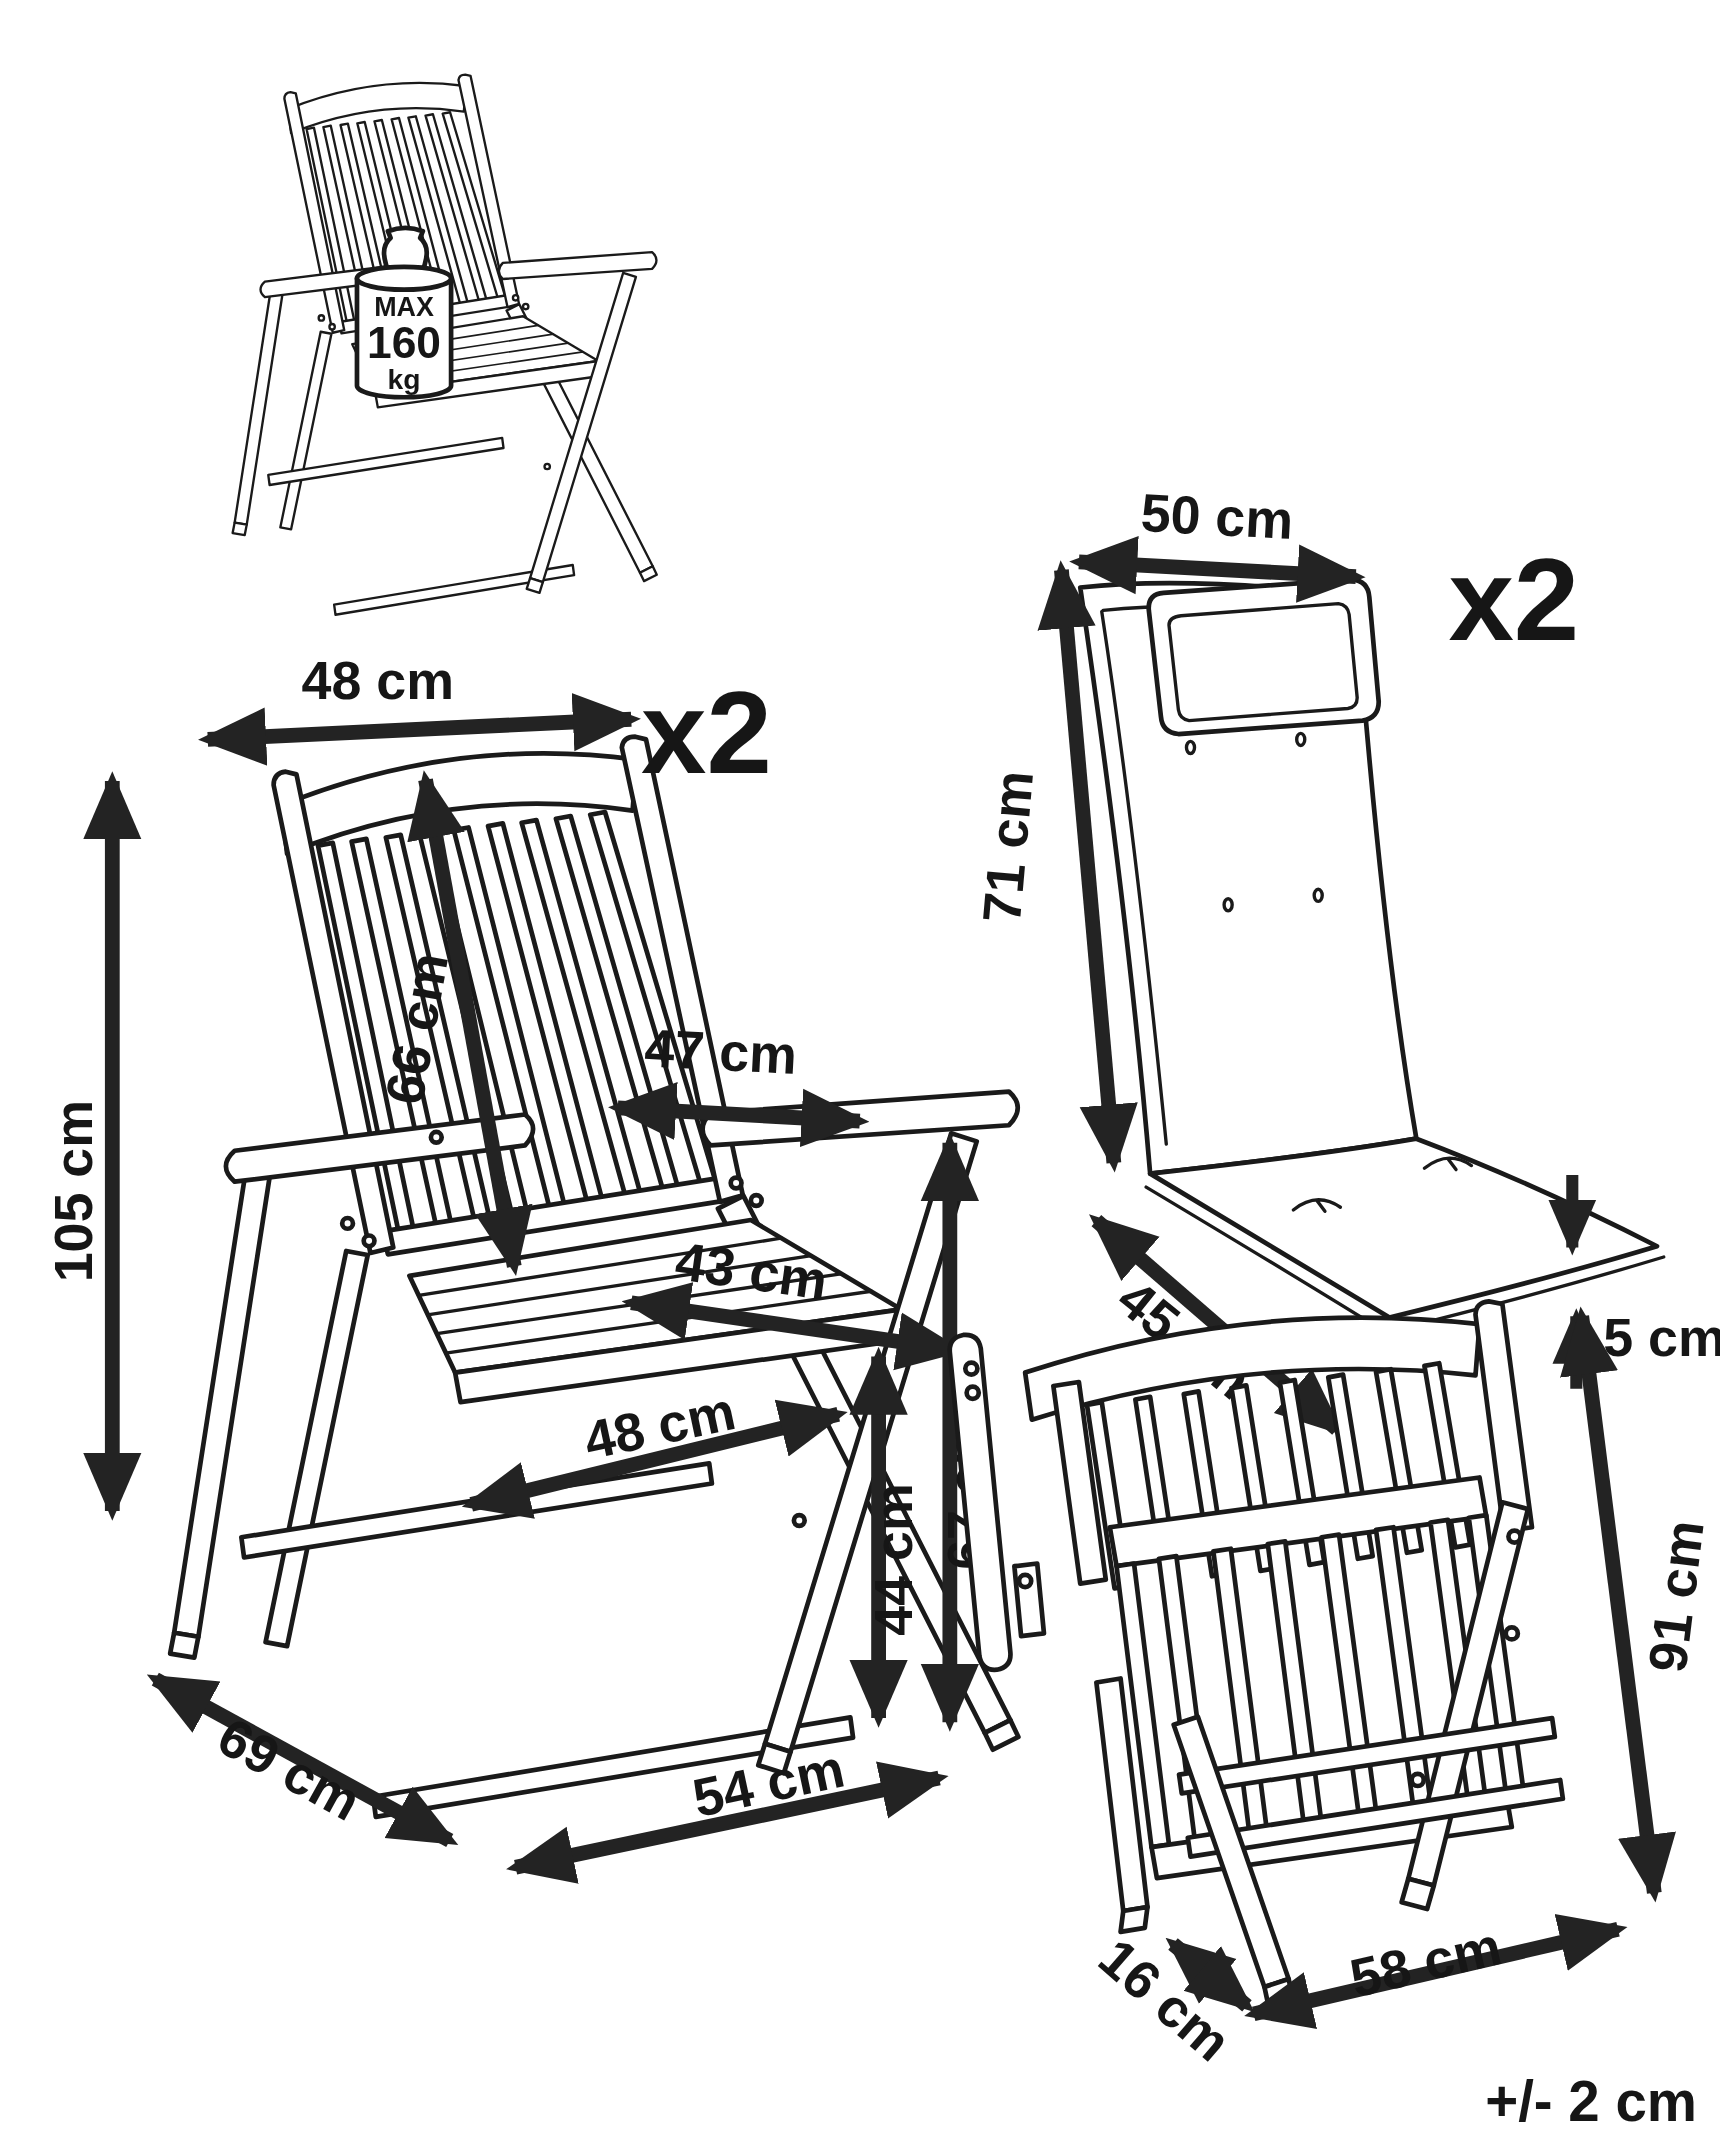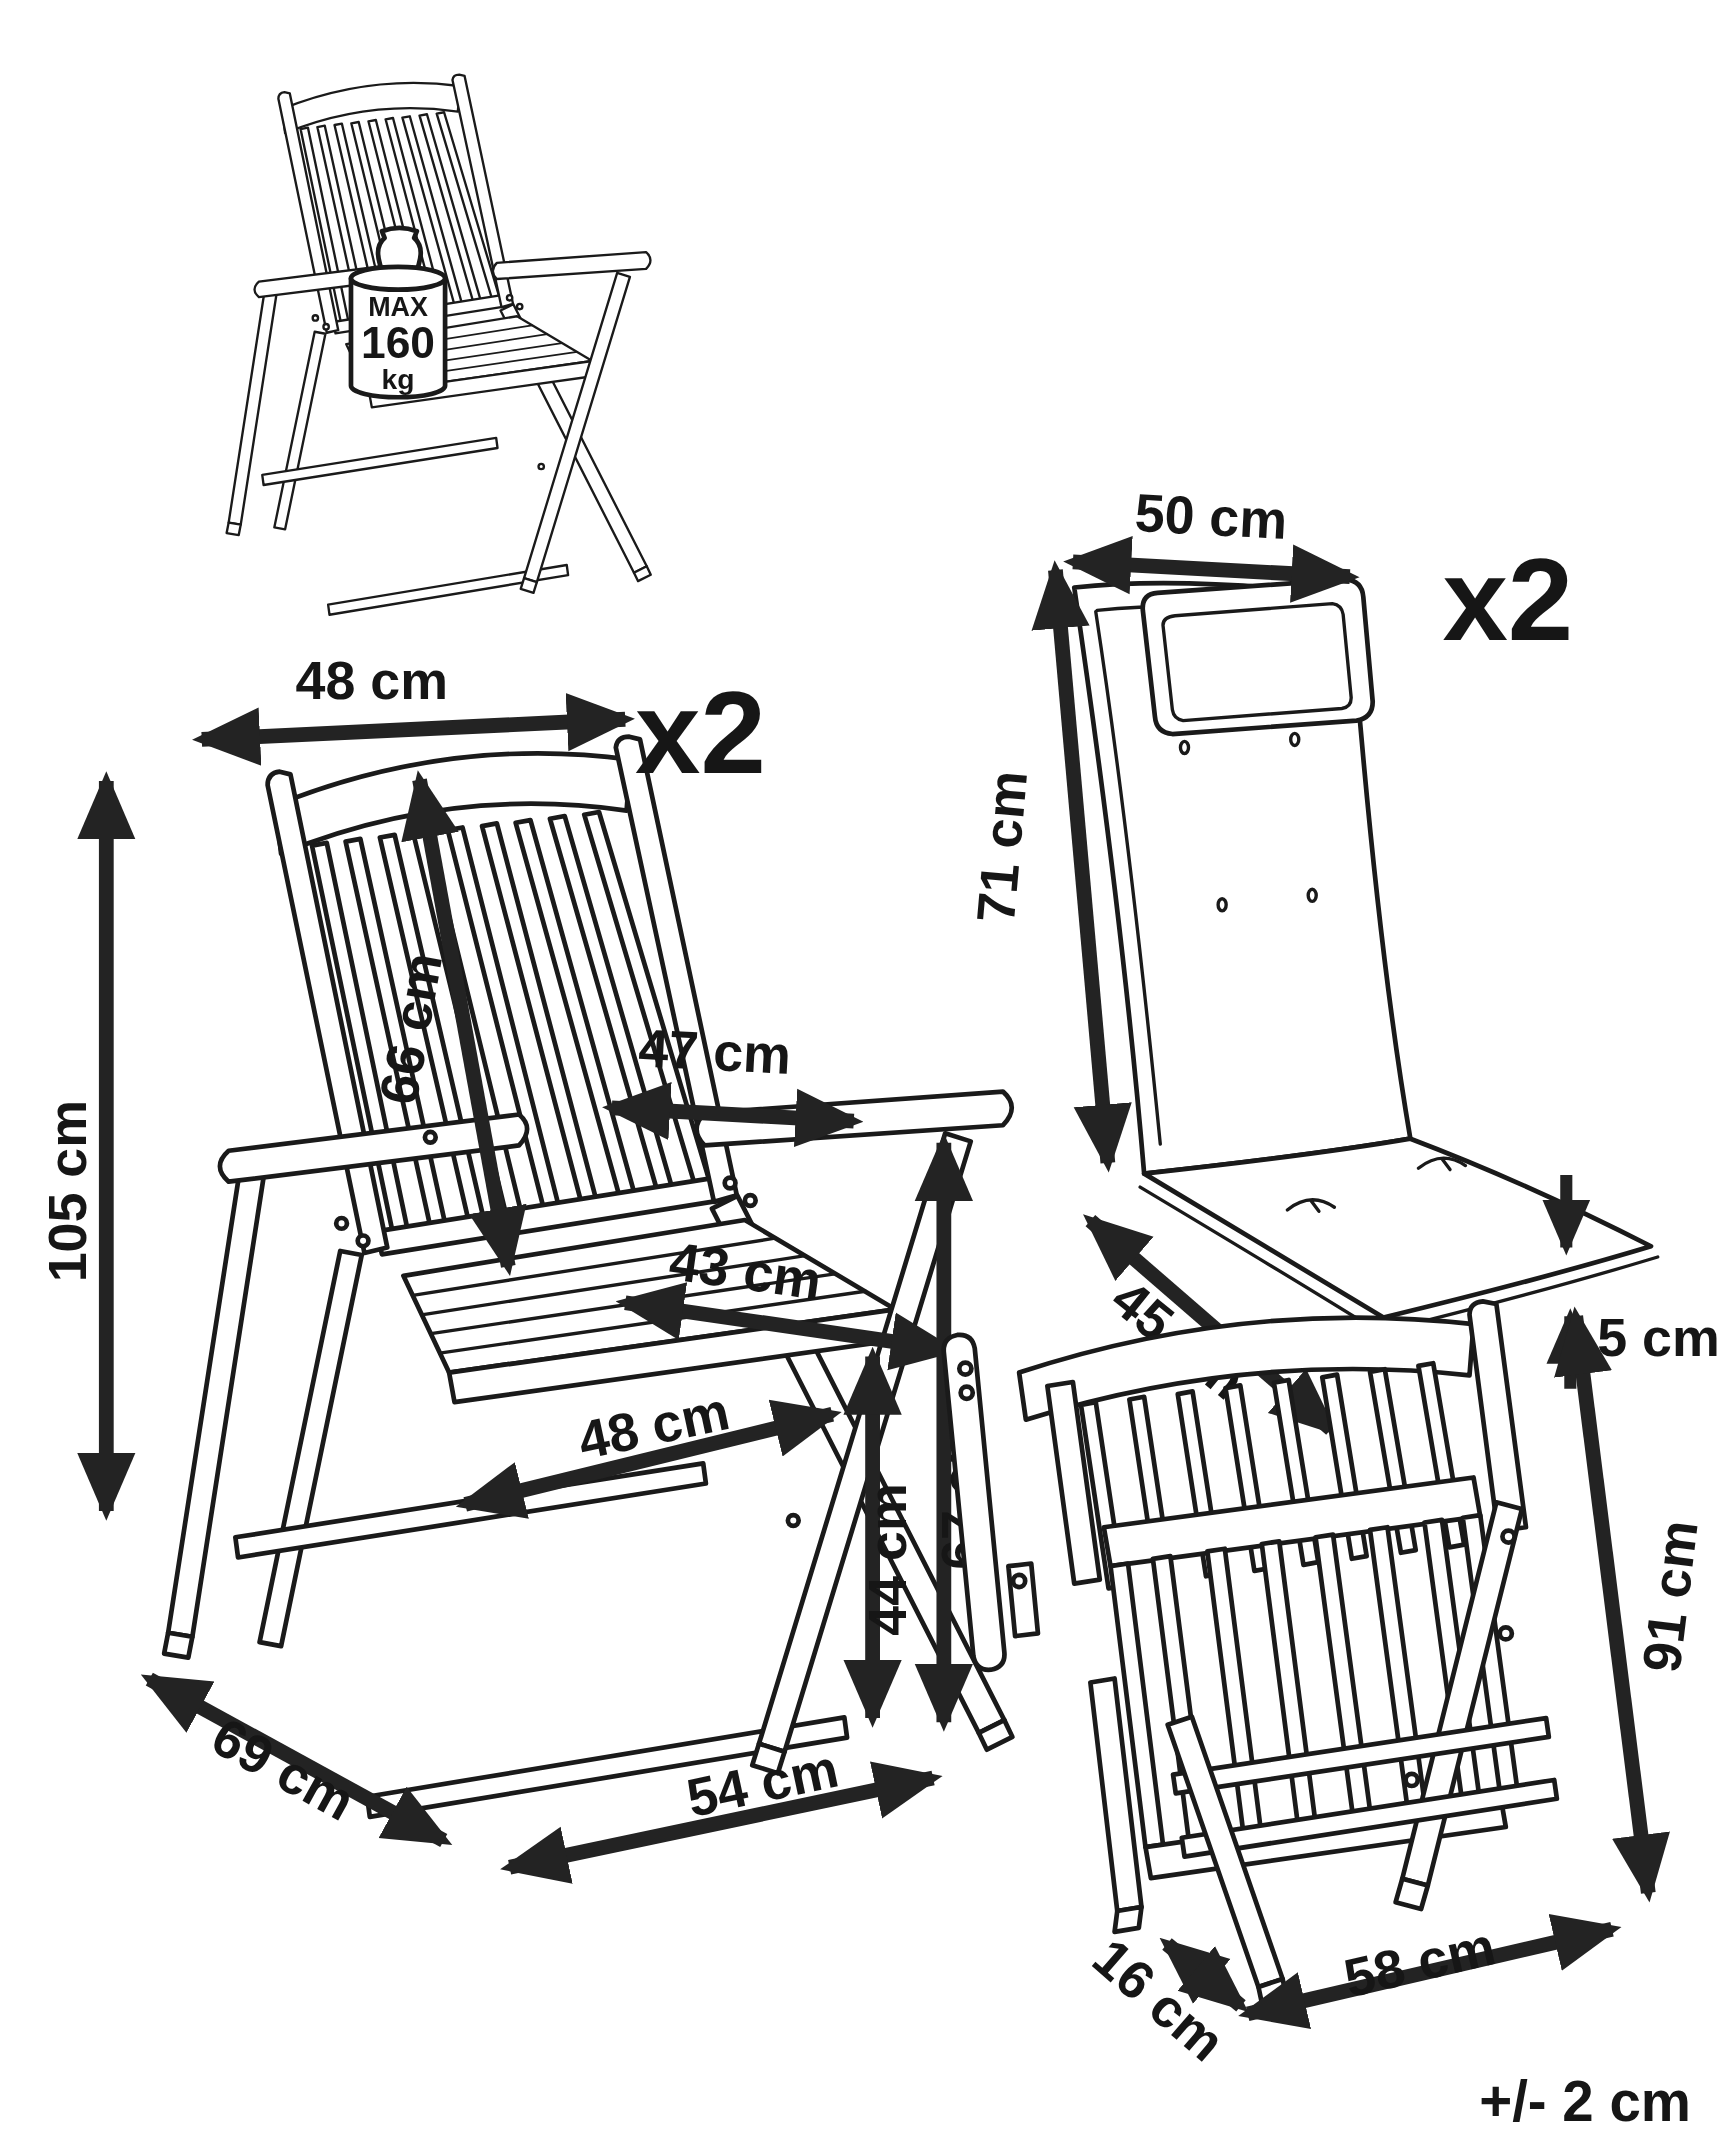--- a/index.html
+++ b/index.html
@@ -1,17 +1,17 @@
 <!DOCTYPE html>
 <html style="font-size:10.8px"><head>
 <meta charset="utf-8">
 <style>
   html,body{margin:0;padding:0;background:#ffffff;}
   body{font-family:"Liberation Sans",sans-serif;}
-  .stage{width:1668px;height:2151px;background:#fff;position:relative;}
+  .stage{width:1668px;height:2151px;background:#fff;position:relative;padding-left:6px;}
   svg{display:block;}
   .art{fill:#ffffff;stroke:#1a1a1a;stroke-width:7;stroke-linejoin:round;stroke-linecap:round;}
   .art-thin{fill:none;stroke:#1a1a1a;stroke-width:5;stroke-linejoin:round;stroke-linecap:round;}
   .dim{stroke:#232323;stroke-width:22;fill:none;}
   .dim-s{stroke:#232323;stroke-width:18;fill:none;}
   .lbl{fill:#161616;font-weight:bold;font-size:80px;}
   .lbl-qty{fill:#161616;font-weight:bold;font-size:175px;}
   .lbl-badge{fill:#161616;font-weight:bold;}
   .lbl-tol{fill:#161616;font-weight:bold;font-size:84px;}
 </style>

